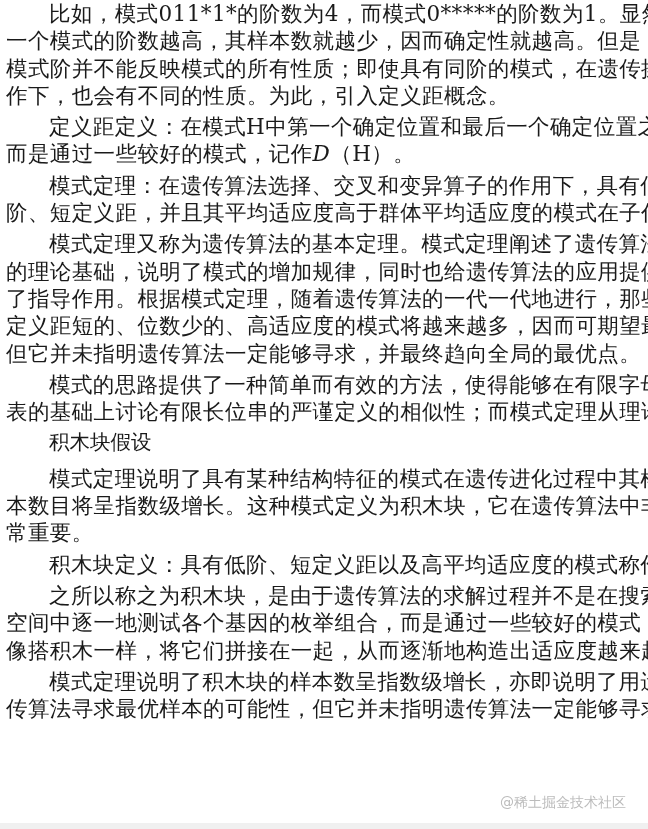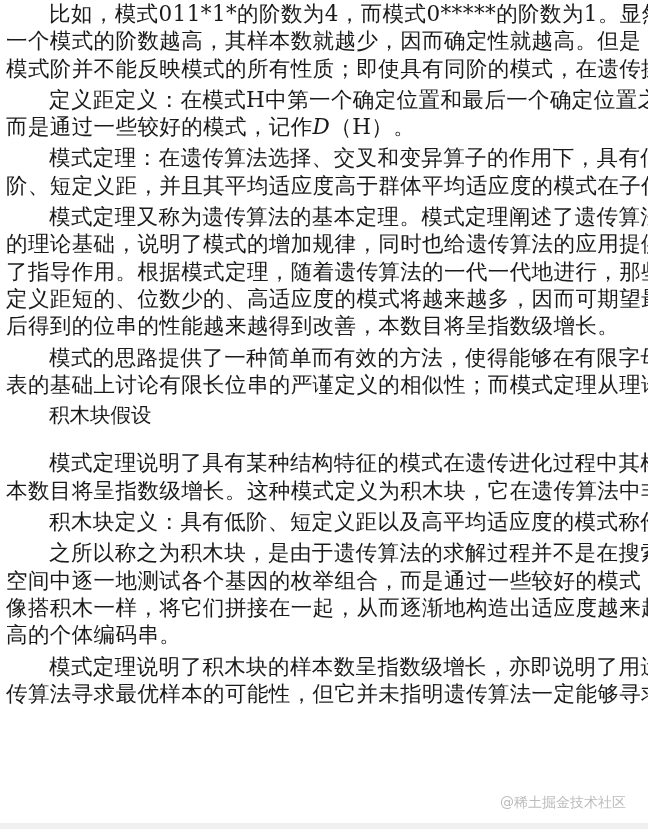--- a/index.html
+++ b/index.html
@@ -15,21 +15,21 @@
     font-size: 21.5px;
     line-height: 27.3px;
     text-indent: 43px;
     text-align: justify;
     letter-spacing: 0.4px;
     white-space: normal;
   }
   .line { display: block; text-indent: 0; white-space: nowrap; }
   .line.first { padding-left: 43px; }
   .heading {
-    margin: 0 0 20px 0; padding-left: 43px;
+    margin: 0 0 8px 0; padding-left: 43px;
     font-family: "DejaVu Sans", "Liberation Sans", sans-serif;
     font-size: 20.5px; line-height: 27.3px; font-weight: normal;
   }
   .ital { font-style: italic; }
   sup { font-size: 14px; vertical-align: 7px; line-height: 0; }
   .watermark {
     position: absolute; left: 500px; top: 794px;
     font-family: "DejaVu Sans", "Liberation Sans", sans-serif;
     font-size: 14px; color: rgba(150,150,150,0.65);
   }
@@ -40,61 +40,62 @@
 </style>
 </head>
 <body>
 
 <div class="page">
 
   <p class="para">
     <span class="line first">比如，模式011*1*的阶数为4，而模式0*****的阶数为1。显然，</span>
     <span class="line">一个模式的阶数越高，其样本数就越少，因而确定性就越高。但是，</span>
     <span class="line">模式阶并不能反映模式的所有性质；即使具有同阶的模式，在遗传操</span>
+    <span class="line">作下，也会有不同的性质。为此，引入定义距概念。</span>
   </p>
 
   <p class="para">
     <span class="line first">定义距定义：在模式H中第一个确定位置和最后一个确定位置之间</span>
     <span class="line"><span>而是通过一些较好的模式，记作</span><span class="ital">D</span><span>（H）。</span></span>
   </p>
 
   <p class="para">
     <span class="line first">模式定理：在遗传算法选择、交叉和变异算子的作用下，具有低</span>
     <span class="line">阶、短定义距，并且其平均适应度高于群体平均适应度的模式在子代</span>
   </p>
 
   <p class="para">
     <span class="line first">模式定理又称为遗传算法的基本定理。模式定理阐述了遗传算法</span>
     <span class="line">的理论基础，说明了模式的增加规律，同时也给遗传算法的应用提供</span>
     <span class="line">了指导作用。根据模式定理，随着遗传算法的一代一代地进行，那些</span>
     <span class="line">定义距短的、位数少的、高适应度的模式将越来越多，因而可期望最</span>
-    <span class="line">后得到的位串的性能越来越得到改善，本数目将呈指数级增长。</span>
+    <span class="line">但它并未指明遗传算法一定能够寻求，并最终趋向全局的最优点。</span>
   </p>
 
   <p class="para">
     <span class="line first">模式的思路提供了一种简单而有效的方法，使得能够在有限字母</span>
     <span class="line">表的基础上讨论有限长位串的严谨定义的相似性；而模式定理从理论</span>
   </p>
 
   <h3 class="heading">积木块假设</h3>
 
   <p class="para">
     <span class="line first">模式定理说明了具有某种结构特征的模式在遗传进化过程中其样</span>
     <span class="line">本数目将呈指数级增长。这种模式定义为积木块，它在遗传算法中非</span>
+    <span class="line">常重要。</span>
   </p>
 
   <p class="para">
     <span class="line first">积木块定义：具有低阶、短定义距以及高平均适应度的模式称作</span>
   </p>
 
   <p class="para">
     <span class="line first">之所以称之为积木块，是由于遗传算法的求解过程并不是在搜索</span>
     <span class="line">空间中逐一地测试各个基因的枚举组合，而是通过一些较好的模式，</span>
     <span class="line">像搭积木一样，将它们拼接在一起，从而逐渐地构造出适应度越来越</span>
-    <span class="line">高的个体编码串。</span>
   </p>
 
   <p class="para">
     <span class="line first">模式定理说明了积木块的样本数呈指数级增长，亦即说明了用遗</span>
     <span class="line">传算法寻求最优样本的可能性，但它并未指明遗传算法一定能够寻求</span>
   </p>
 </div>
 
 <div class="watermark">@稀土掘金技术社区</div>
 <div class="bottom-strip"></div>

